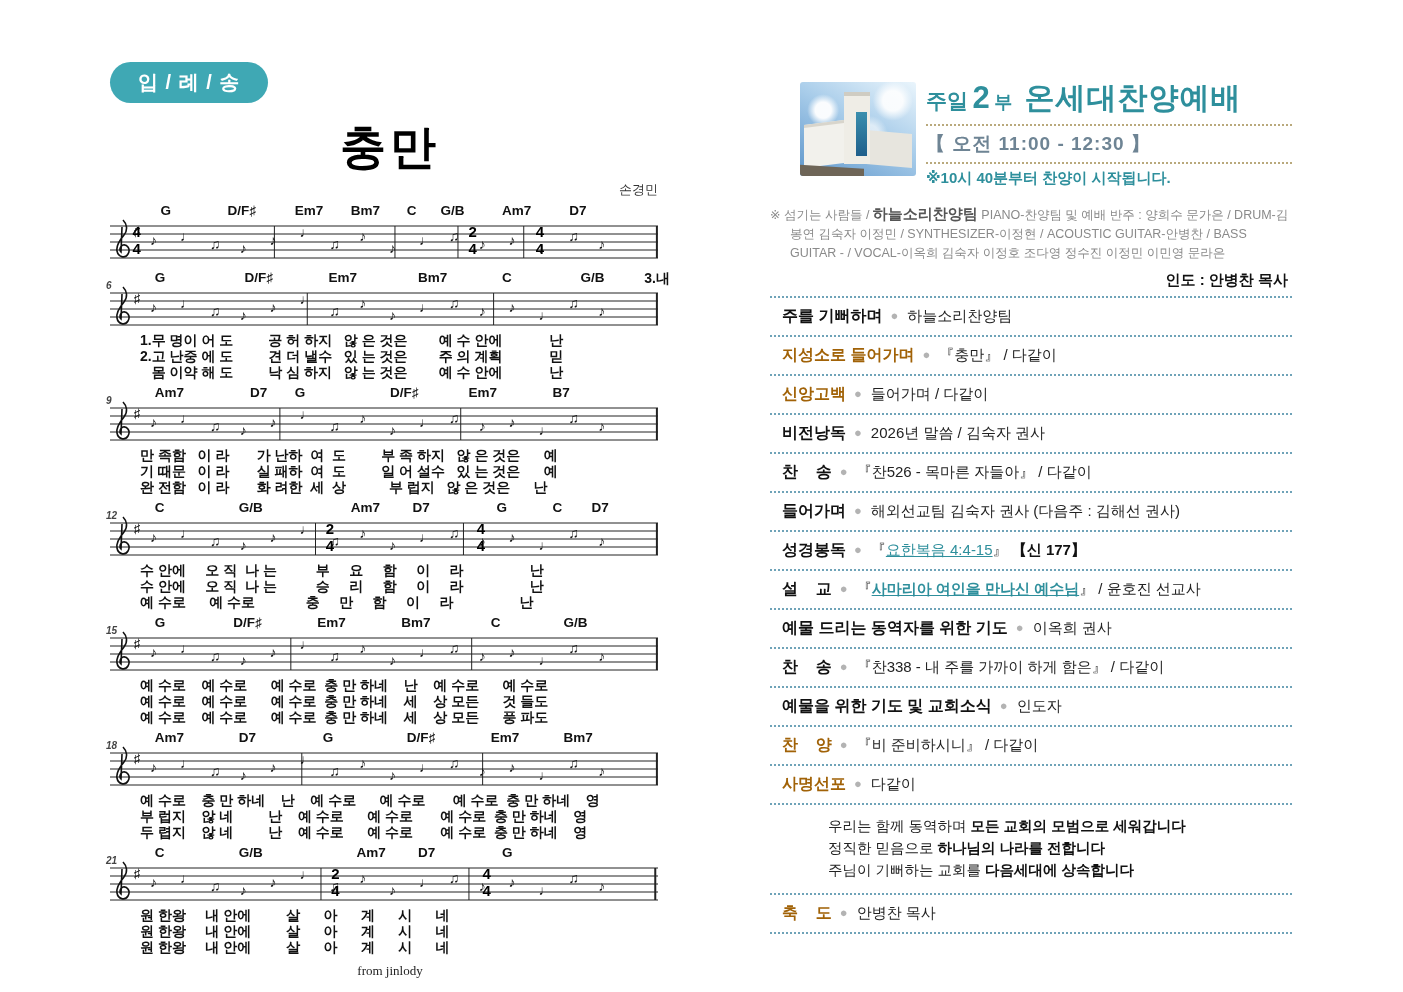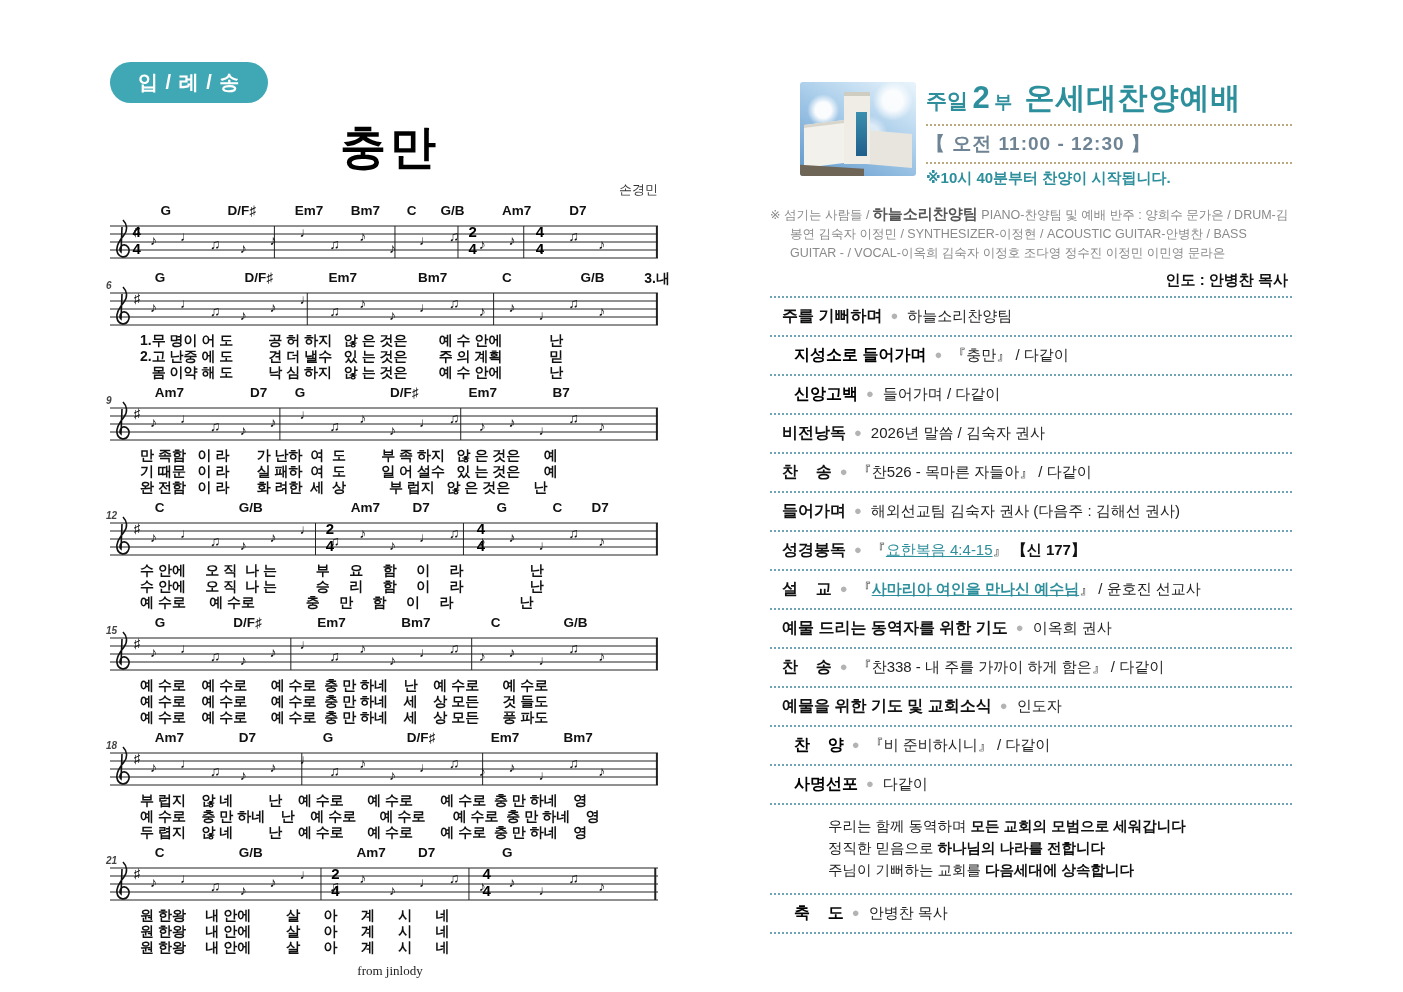--- a/index.html
+++ b/index.html
@@ -59,21 +59,21 @@
   .hdr-notice{font-size:15px;font-weight:bold;color:#2e8f9c;margin-top:3px;}
 
   .servers{margin-top:16px;font-size:12.5px;line-height:19px;color:#8a8a8a;
            padding-left:20px;text-indent:-20px;}
   .servers .team{font-size:15px;font-weight:800;color:#555;}
   .leader{text-align:right;font-size:15px;font-weight:bold;color:#111;margin:8px 4px 6px 0;}
 
   .order-list{border-top:2px dotted #6fa3b8;}
   .order-row{padding:8px 0 8px 12px;border-bottom:2px dotted #6fa3b8;font-size:15px;}
   .row-label{font-weight:800;font-size:16px;white-space:pre;color:#111;}
-  .row-label.red{color:#000000;margin-left:12px;}
+  .row-label.red{color:#a16207;}
   .bullet{color:#b3b3b3;font-size:13px;margin:0 9px 0 8px;vertical-align:1px;}
   .seg-n{color:#222;}
   .seg-b{color:#111;font-weight:bold;}
   .seg-t{color:#2e8f9c;font-weight:bold;text-decoration:underline;}
   .seg-tu{color:#2e8f9c;text-decoration:underline;}
   .mission{padding:10px 0 12px 58px;border-bottom:2px dotted #6fa3b8;
            font-size:14.5px;line-height:22px;color:#222;}
 </style>
 </head>
 <body>
@@ -367,22 +367,22 @@
             <text x="308.875" y="26" font-size="14" fill="#111">♩</text>
             <text x="338.75" y="22" font-size="14" fill="#111">♫</text>
             <text x="368.625" y="30" font-size="14" fill="#111">♪</text>
             <text x="398.5" y="26" font-size="14" fill="#111">♪</text>
             <text x="428.375" y="34" font-size="14" fill="#111">♩</text>
             <text x="458.25" y="22" font-size="14" fill="#111">♫</text>
             <text x="488.125" y="30" font-size="14" fill="#111">♪</text>
           </svg>
         </div>
         <div class="lyrics">
+          <div class="lyric-line">예 수로    충 만 하네    난    예 수로      예 수로       예 수로  충 만 하네    영</div>
           <div class="lyric-line">부 럽지    않 네         난    예 수로      예 수로       예 수로  충 만 하네    영</div>
-          <div class="lyric-line">예 수로    충 만 하네    난    예 수로      예 수로       예 수로  충 만 하네    영</div>
           <div class="lyric-line">두 렵지    않 네         난    예 수로      예 수로       예 수로  충 만 하네    영</div>
         </div>
       </div>
       <div class="system">
         <div class="chord-row">
           <span class="sys-num">21</span>
           <span class="chord" style="left: 8%;">C</span>
           <span class="chord" style="left: 23%;">G/B</span>
           <span class="chord" style="left: 44%;">Am7</span>
           <span class="chord" style="left: 55%;">D7</span>

